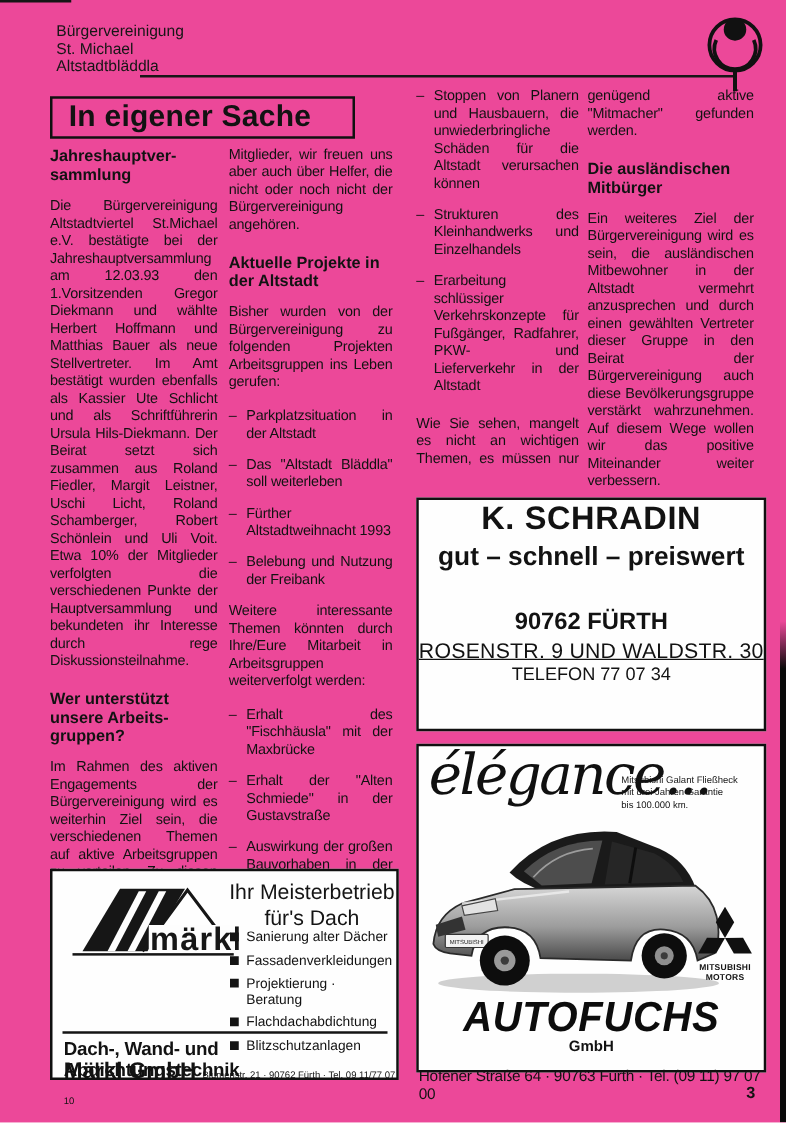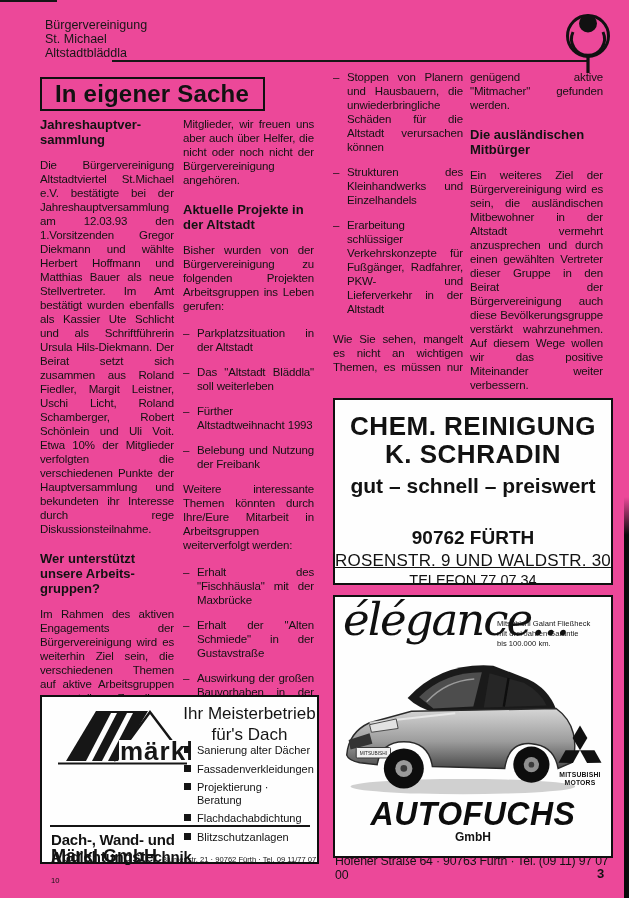--- a/index.html
+++ b/index.html
@@ -11,21 +11,21 @@
   .art-top{position:absolute;left:0;top:0;width:57px;height:2px;background:#151515;}
   .art-right{position:absolute;right:0;top:497px;width:5px;height:401px;
              background:linear-gradient(to bottom,rgba(10,10,10,0) 0,#0a0a0a 38px,#0a0a0a 100%);}
 
   
   .masthead{position:absolute;left:45px;top:18px;font-size:12.5px;line-height:14px;color:#161616;}
   .rule{position:absolute;left:112px;top:60px;width:477px;height:1.5px;background:#161616;}
   .club-logo{position:absolute;left:563px;top:11px;}
 
   
-  .title-box{position:absolute;left:40px;top:77px;width:225px;height:34px;border:2px solid #101010;
+  .title-box{position:absolute;left:40px;top:77px;width:244px;height:34px;border:2px solid #101010;
              box-sizing:border-box;display:flex;align-items:center;padding-left:13px;
              font-size:24px;font-weight:bold;letter-spacing:.2px;}
 
   
   .col{position:absolute;font-size:11.5px;line-height:14px;text-align:justify;letter-spacing:-.15px;}
   .col p{margin:0 0 13px 0;}
   .col .h{font-weight:bold;font-size:13px;line-height:15px;text-align:left;margin:15px 0 11px 0;letter-spacing:0;}
   .col .h.first{margin-top:0;}
   .jall{text-align-last:justify;}
   .li{display:flex;margin:0 0 11px 0;}
@@ -167,21 +167,20 @@
   </div>
 
   <div class="col col4">
     <p>genügend aktive "Mitmacher" gefunden werden.</p>
     <div class="h pl">Die ausländischen
 Mitbürger</div>
     <p>Ein weiteres Ziel der Bürgervereinigung wird es sein, die ausländischen Mitbewohner in der Altstadt vermehrt anzusprechen und durch einen gewählten Vertreter dieser Gruppe in den Beirat der Bürgervereinigung auch diese Bevölkerungsgruppe verstärkt wahrzunehmen. Auf diesem Wege wollen wir das positive Miteinander weiter verbessern.</p>
   </div>
 
   <div class="adbox schradin">
-    <div class="sch1">CHEM. REINIGUNG</div>
     <div class="sch2">K. SCHRADIN</div>
     <div class="sch3">gut – schnell – preiswert</div>
     <div class="sch4">90762 FÜRTH</div>
     <div class="sch5">ROSENSTR. 9 UND WALDSTR. 30</div>
     <div class="sch6">TELEFON 77 07 34</div>
   </div>
 
   <div class="adbox autofuchs">
     <div class="elegance">élégance...</div>
     <div class="tagline pl">Mitsubishi Galant Fließheck

